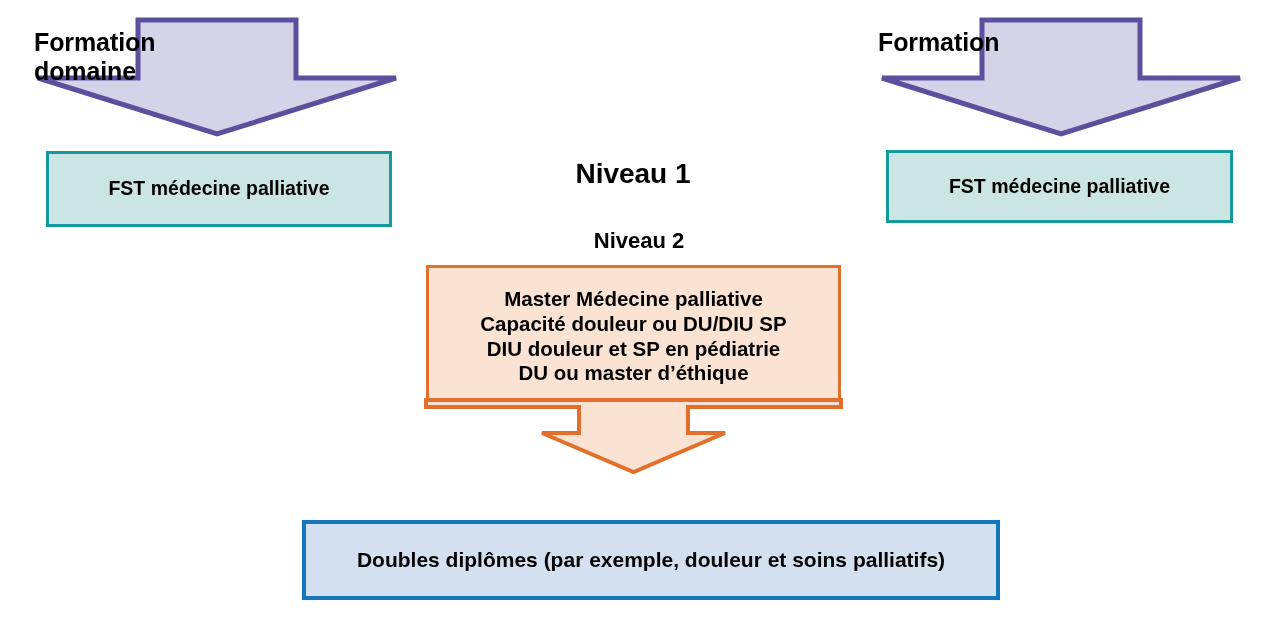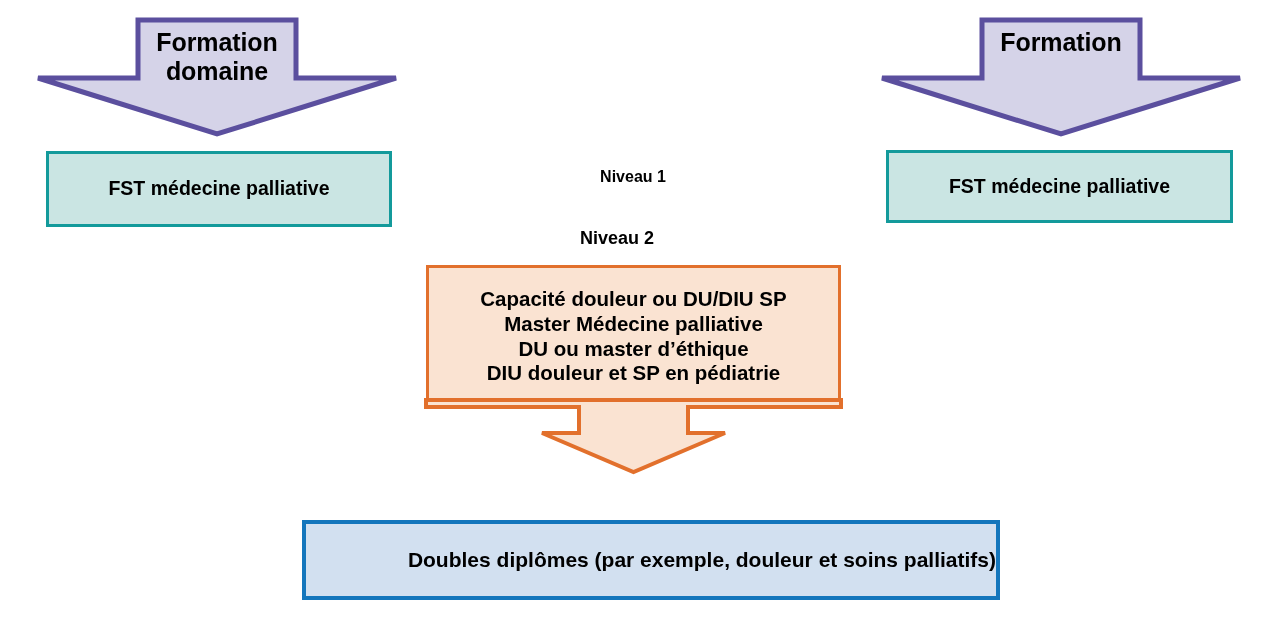--- a/index.html
+++ b/index.html
@@ -18,21 +18,20 @@
     overflow: hidden;
   }
 
   
   .arrow-wrap { position: absolute; }
   .arrow-wrap svg { display: block; overflow: visible; }
   .arrow-label {
     position: absolute;
     left: 0;
     right: 0;
-    text-align: center;
     font-weight: bold;
     color: #000000;
     line-height: 1.16;
     letter-spacing: -0.1px;
   }
 
   
   .box {
     position: absolute;
     box-sizing: border-box;
@@ -49,21 +48,20 @@
     border: 3px solid #139a9b;
   }
   .box-orange {
     background: #fae3d2;
     border: 3px solid #e2702c;
     border-bottom: none;
   }
   .box-blue {
     background: #d2e0f0;
     border: 4px solid #1476bc;
-    justify-content: flex-end;
   }
 
   
   .level-label {
     position: absolute;
     text-align: center;
     font-weight: bold;
     color: #000000;
     white-space: nowrap;
   }
@@ -103,30 +101,30 @@
       <div>Formation</div>
     </div>
   </div>
 
   <div class="box box-teal" style="left:886px; top:150px; width:347px; height:73px; font-size:19.5px;">
     <div>
       <div class="nowrap">FST médecine palliative</div>
     </div>
   </div>
 
-  <div class="level-label" style="left:433px; top:168px; width:400px; font-size:16px;">Niveau 1</div>
+  <div class="level-label" style="left:433px; top:158px; width:400px; font-size:28px;">Niveau 1</div>
 
-  <div class="level-label" style="left:417px; top:228px; width:400px; font-size:18px;">Niveau 2</div>
+  <div class="level-label" style="left:439px; top:228px; width:400px; font-size:22px;">Niveau 2</div>
 
   <div class="box box-orange" style="left:426px; top:265px; width:415px; height:140px; font-size:20.5px;">
     <div>
+      <div class="nowrap">Master Médecine palliative</div>
       <div class="nowrap">Capacité douleur ou DU/DIU SP</div>
-      <div class="nowrap">Master Médecine palliative</div>
+      <div class="nowrap">DIU douleur et SP en pédiatrie</div>
       <div class="nowrap">DU ou master d’éthique</div>
-      <div class="nowrap">DIU douleur et SP en pédiatrie</div>
     </div>
   </div>
 
   <div class="merge-arrow" style="left:424px; top:398px; width:419px; height:78px;">
     <svg width="419" height="78" viewBox="0 0 419 78">
 
       <path d="M 2,2 L 2,9 L 155,9 L 155,35 L 118,35 L 209.5,74 L 301,35 L 264,35 L 264,9 L 417,9 L 417,2 Z" fill="#fae3d2" stroke="#e2702c" stroke-width="4" stroke-linejoin="miter"></path>
     </svg>
   </div>
 

